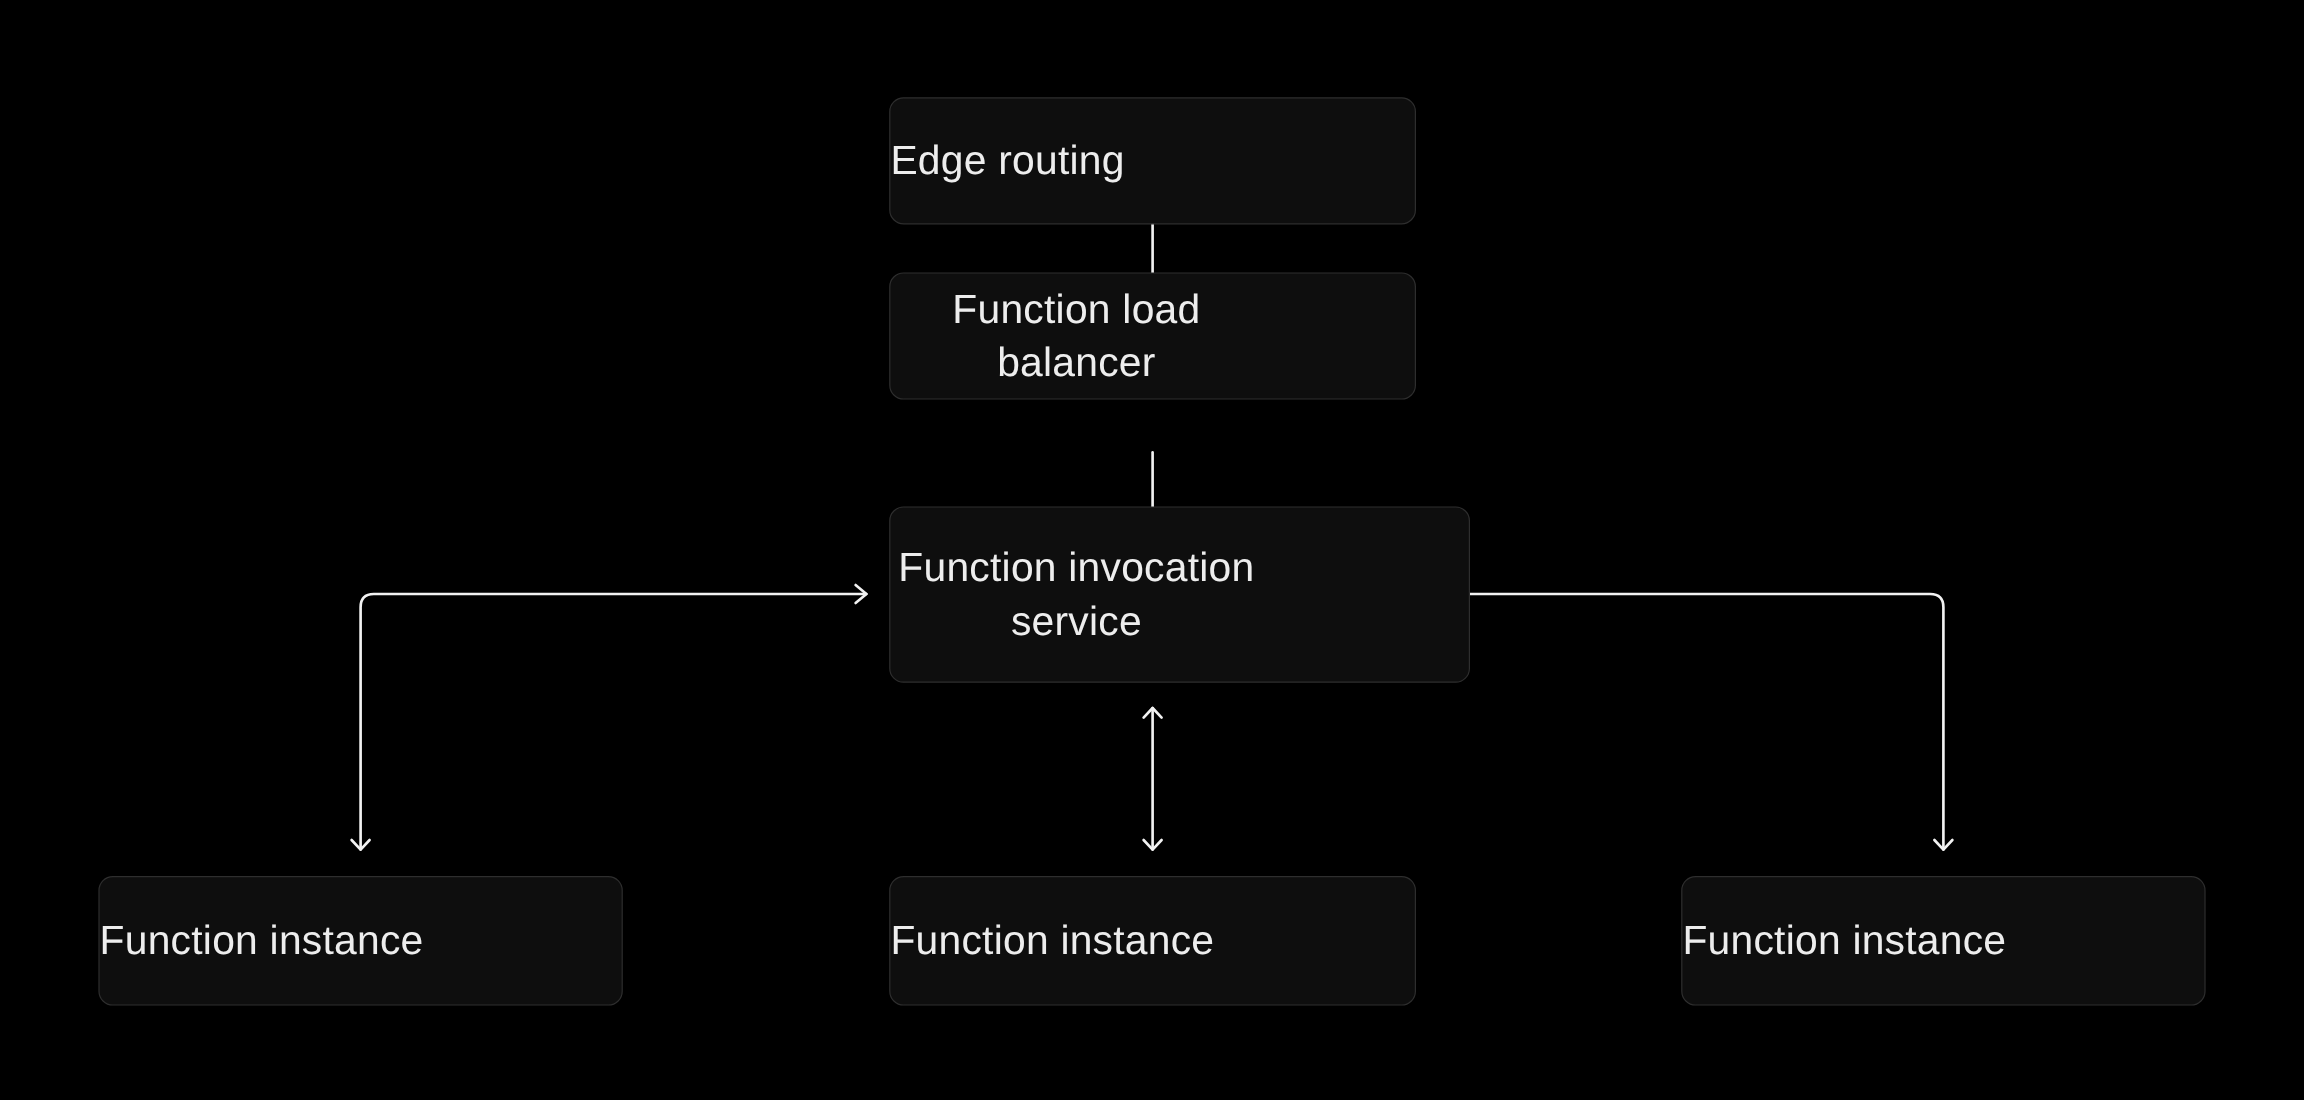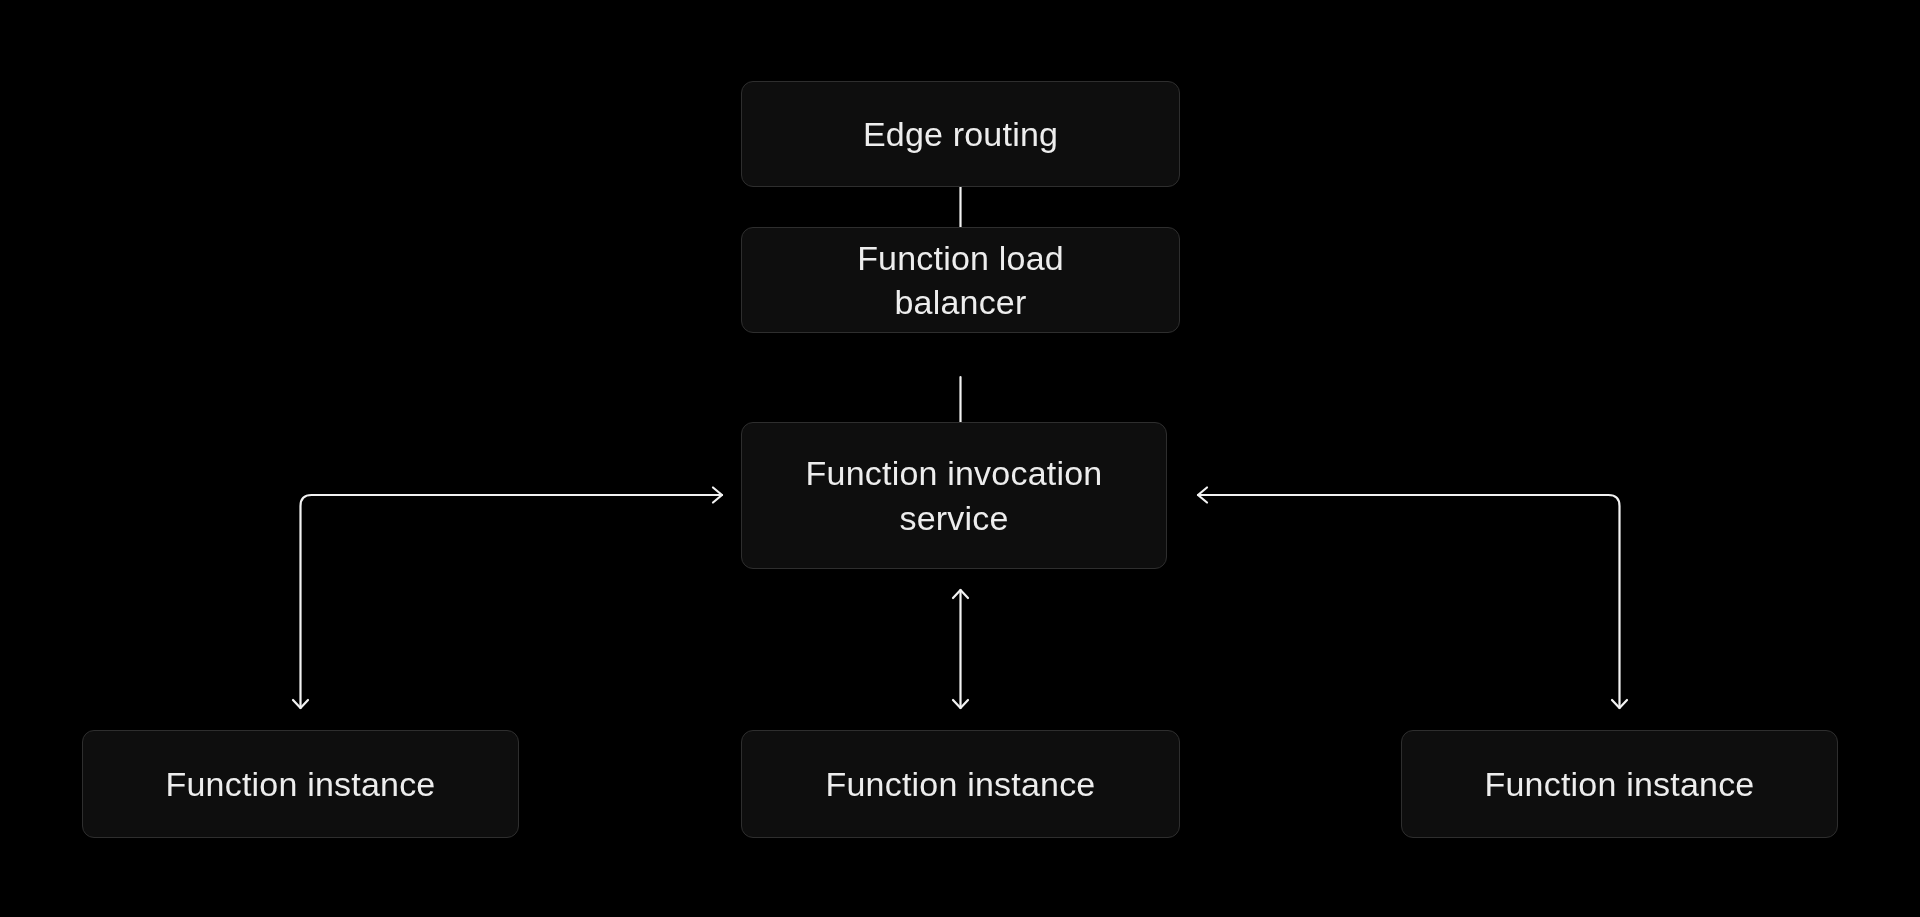--- a/index.html
+++ b/index.html
@@ -37,36 +37,35 @@
     stroke-linecap: round;
     stroke-linejoin: round;
   }
   .node {
     position: absolute;
     background: var(--node-fill);
     border: 1.5px solid var(--node-border);
     border-radius: 12px;
     display: flex;
     align-items: center;
-    justify-content: center;
     text-align: center;
     color: var(--text);
     font-size: 34px;
     font-weight: 400;
     line-height: 1.3;
     letter-spacing: 0.2px;
   }
   .node .label {
     display: inline-block;
     max-width: 310px;
   }
   
   #node-edge-routing        { left: 741px;  top: 81px;  width: 439px; height: 106px; }
   #node-load-balancer       { left: 741px;  top: 227px; width: 439px; height: 106px; }
-  #node-invocation-service  { left: 741px;  top: 422px; width: 426px; height: 147px; }
+  #node-invocation-service  { left: 741px;  top: 422px; width: 484px; height: 147px; }
   #node-instance-left       { left: 82px;   top: 730px; width: 437px; height: 108px; }
   #node-instance-center     { left: 741px;  top: 730px; width: 439px; height: 108px; }
   #node-instance-right      { left: 1401px; top: 730px; width: 437px; height: 108px; }
 </style>
 </head>
 <body>
 
 <div class="stage">
 
   <svg class="connectors" viewBox="0 0 1920 917" xmlns="http://www.w3.org/2000/svg">

